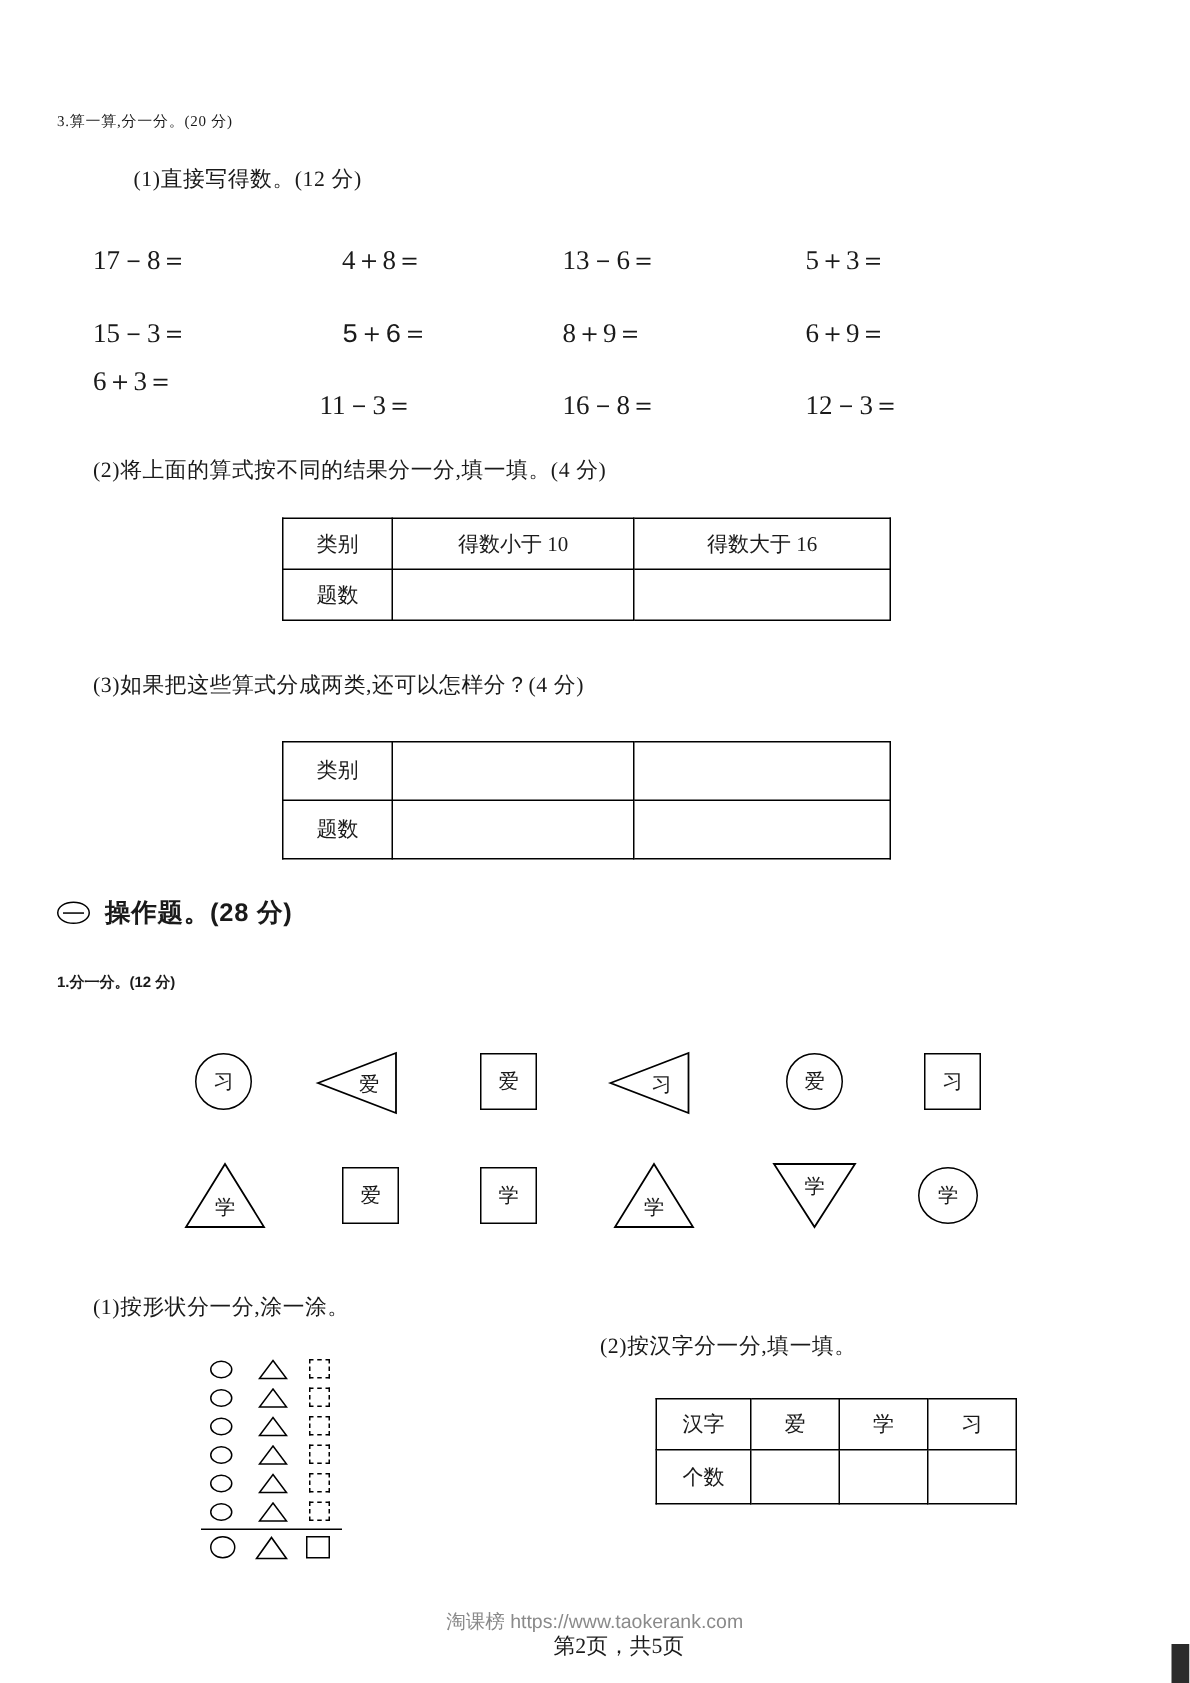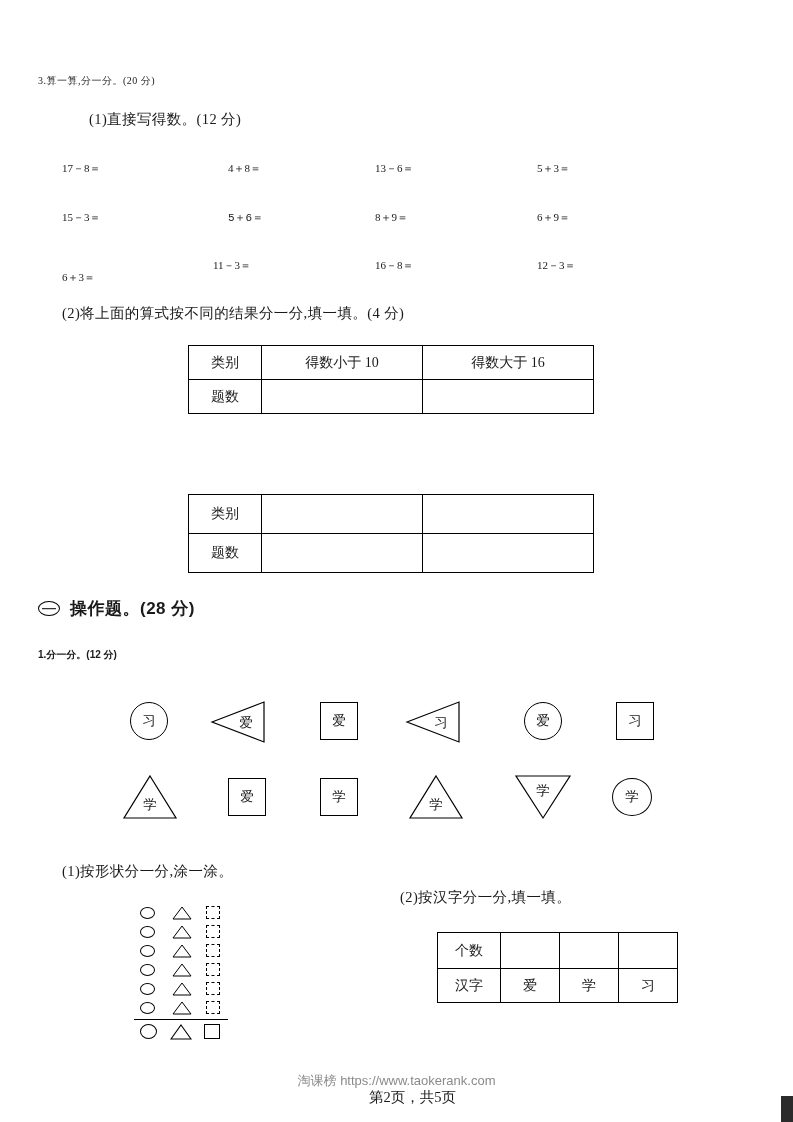--- a/index.html
+++ b/index.html
@@ -29,21 +29,21 @@
     font-family: Liberation Serif, serif;
   }
   .sub-line {
     position: absolute;
     font-size: 14.5px;
     white-space: nowrap;
     letter-spacing: 0.4px;
   }
   .expr {
     position: absolute;
-    font-size: 11px;
+    font-size: 18px;
     white-space: nowrap;
     font-family: "Liberation Serif", serif;
   }
   
   table.grid {
     position: absolute;
     border-collapse: collapse;
     font-size: 14px;
   }
   table.grid td {
@@ -168,21 +168,21 @@
   <div class="expr" style="left:62px;  top:161px;">17－8＝</div>
   <div class="expr" style="left:228px; top:161px;">4＋8＝</div>
   <div class="expr" style="left:375px; top:161px;">13－6＝</div>
   <div class="expr" style="left:537px; top:161px;">5＋3＝</div>
 
   <div class="expr" style="left:62px;  top:210px;text-align:right;">15－3＝</div>
   <div class="expr" style="left:228px; top:210px;font-family:Liberation Mono, monospace;">5＋6＝</div>
   <div class="expr" style="left:375px; top:210px;">8＋9＝</div>
   <div class="expr" style="left:537px; top:210px;">6＋9＝</div>
 
-  <div class="expr" style="left:62px;  top:270px;">6＋3＝</div>
+  <div class="expr" style="left:62px;  top:242px;">6＋3＝</div>
   <div class="expr" style="left:213px; top:258px;">11－3＝</div>
   <div class="expr" style="left:375px; top:258px;">16－8＝</div>
   <div class="expr" style="left:537px; top:258px;">12－3＝</div>
 
   <div class="sub-line" style="left:62px; top:304px;">(2)将上面的算式按不同的结果分一分,填一填。(4 分)</div>
 
   <table class="grid" style="left:188px; top:345px;">
     <tbody>
         <tr>
       <td style="width:72px; height:33px;">类别</td>
@@ -190,20 +190,21 @@
       <td style="width:170px;">得数大于 16</td>
     </tr>
     <tr>
       <td style="height:33px;">题数</td>
       <td></td>
       <td></td>
     </tr>
   </tbody>
     </table>
 
+  <div class="sub-line" style="left:62px; top:447px;">(3)如果把这些算式分成两类,还可以怎样分？(4 分)</div>
 
   <table class="grid" style="left:188px; top:494px;">
     <tbody>
         <tr>
       <td style="width:72px; height:38px;">类别</td>
       <td style="width:160px;"></td>
       <td style="width:170px;"></td>
     </tr>
     <tr>
       <td style="height:38px;">题数</td>
@@ -335,31 +336,31 @@
   <div class="mini-tri" style="left:170px; top:1024px;">
     <svg width="22" height="16" viewBox="0 0 22 16">
         <polygon points="11,1 21,15 1,15" fill="none" stroke="#000" stroke-width="1.1"></polygon>
       </svg>
   </div>
   <div class="sq" style="position:absolute; left:204px; top:1024px; width:16px; height:15px;"></div>
 
   <table class="grid" style="left:437px; top:932px;">
     <tbody>
         <tr>
-      <td style="height:35px;">个数</td>
-      <td></td>
-      <td></td>
-      <td></td>
-    </tr>
-    <tr>
       <td style="width:62px; height:33px;">汉字</td>
       <td style="width:58px;">爱</td>
       <td style="width:58px;">学</td>
       <td style="width:58px;">习</td>
     </tr>
+    <tr>
+      <td style="height:35px;">个数</td>
+      <td></td>
+      <td></td>
+      <td></td>
+    </tr>
   </tbody>
     </table>
 
   <div class="watermark" style="top:1072px;">淘课榜 https://www.taokerank.com</div>
   <div class="pagenum" style="top:1088px;">第2页，共5页</div>
 
   <div class="corner"></div>
 </div>
 
 </body></html>

